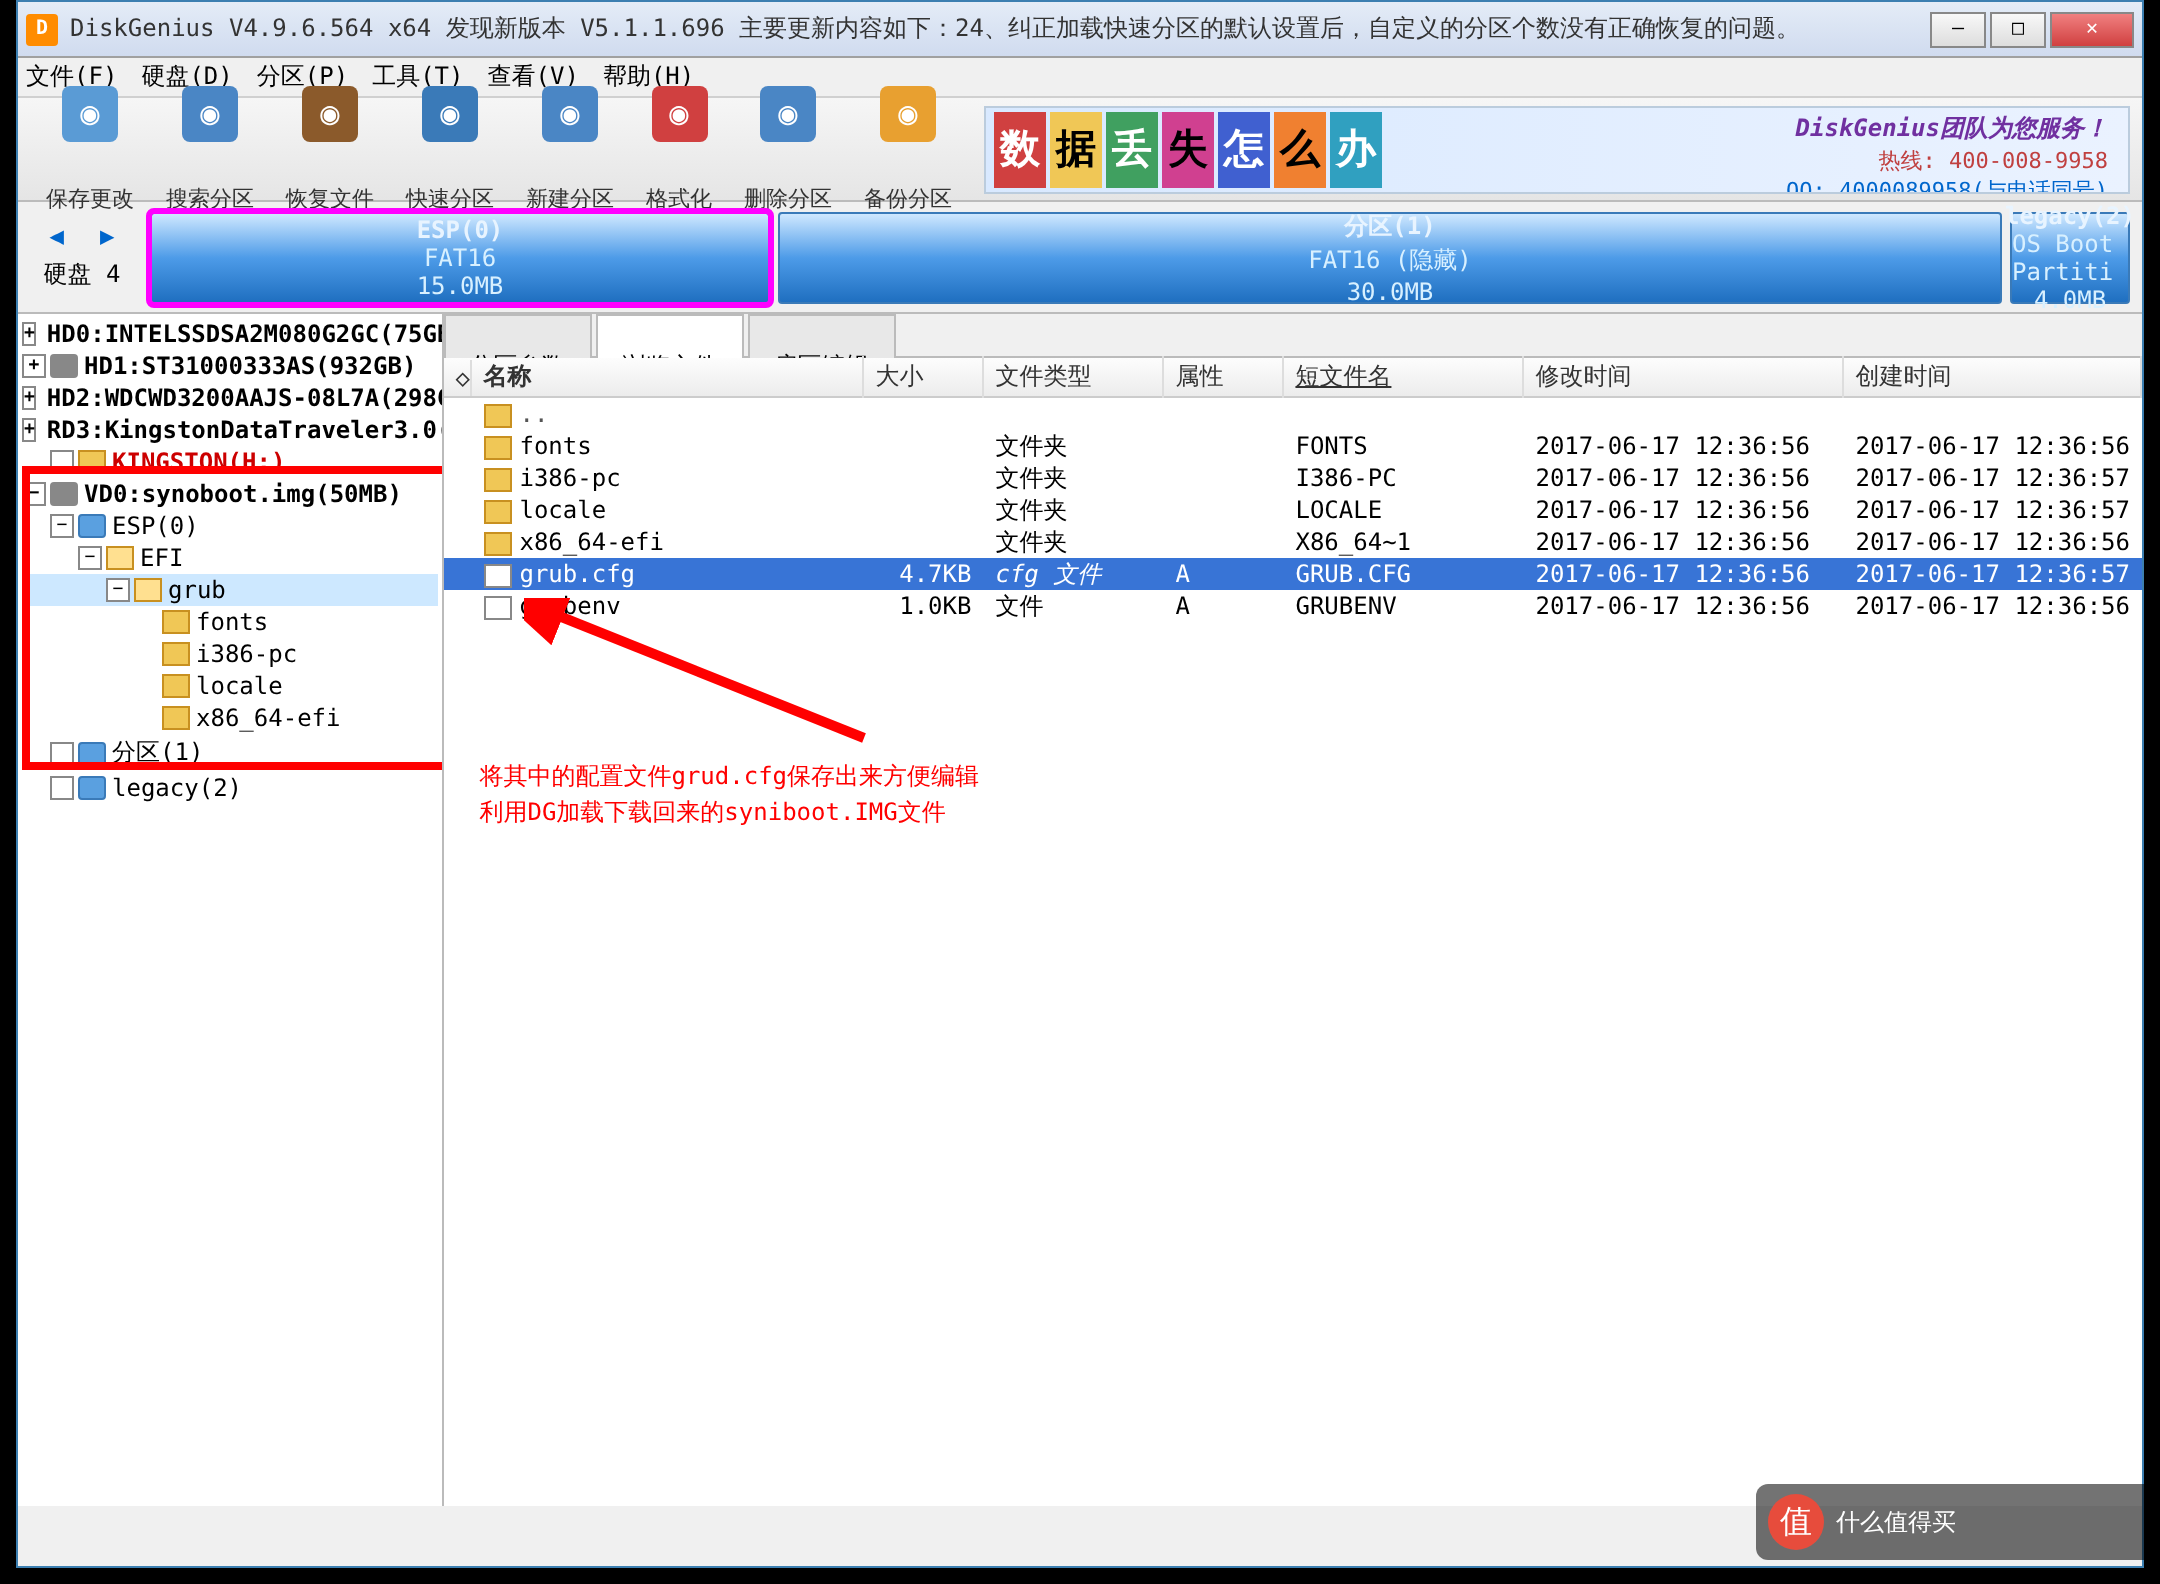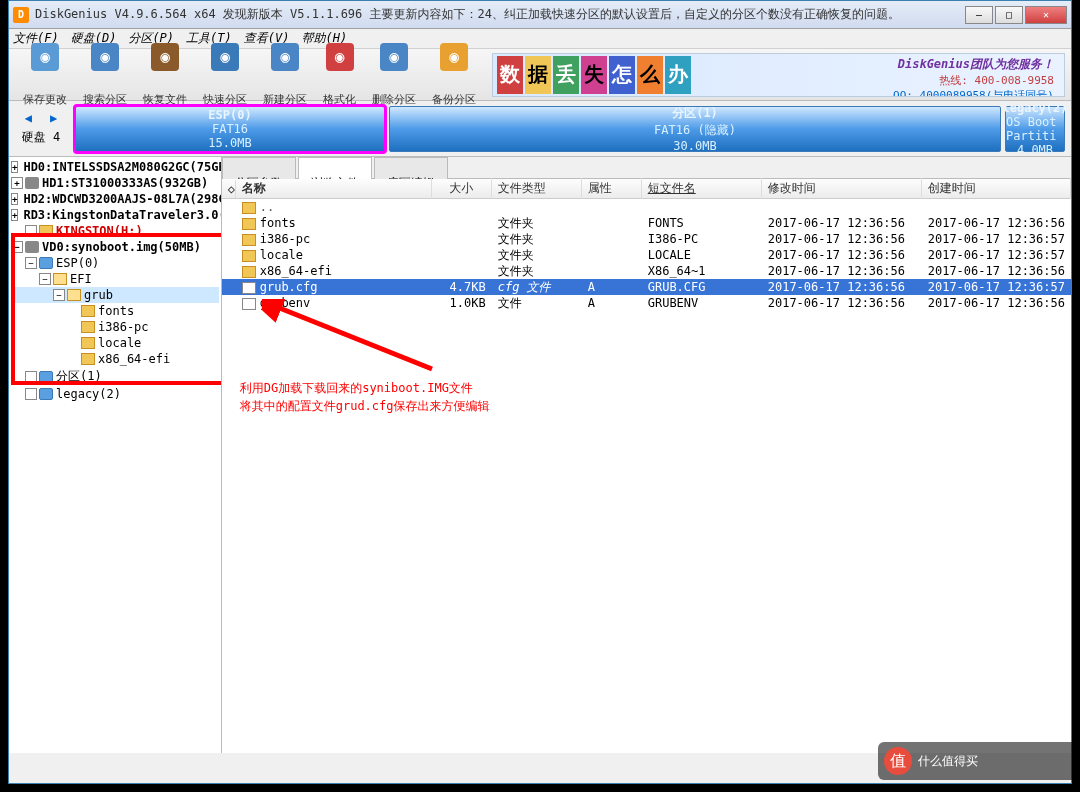--- a/index.html
+++ b/index.html
@@ -5,21 +5,21 @@
 * { margin: 0; padding: 0; box-sizing: border-box; font-family: "SimSun", "宋体", monospace; font-size: 12px; }
 body { background: #000; width: 1080px; height: 792px; overflow: hidden; position: relative; }
 .window { position: absolute; top: 0; left: 8px; width: 1064px; height: 784px; background: #f0f0f0; border: 1px solid #3c7fb1; }
 .titlebar { height: 28px; background: linear-gradient(#e4ecf7, #d0dbef); display: flex; align-items: center; padding: 0 4px; border-bottom: 1px solid #a0a0a0; }
 .titlebar-icon { width: 16px; height: 16px; background: #ff8c00; border-radius: 2px; margin-right: 6px; display: inline-flex; align-items: center; justify-content: center; color: #fff; font-weight: bold; font-size: 10px; }
 .titlebar-text { flex: 1; color: #333; }
 .win-btns { display: flex; gap: 2px; }
 .win-btn { width: 28px; height: 18px; border: 1px solid #888; background: linear-gradient(#f8f8f8,#ddd); display: flex; align-items: center; justify-content: center; font-size: 10px; }
 .win-btn.close { background: linear-gradient(#f08080,#d04040); color: #fff; width: 42px; }
 .menubar { height: 20px; background: #f0f0f0; display: flex; align-items: center; padding: 0 4px; gap: 12px; border-bottom: 1px solid #d0d0d0; }
-.menubar span { cursor: default; font-style: italic; }
+.menubar span { cursor: default; }
 .toolbar { height: 52px; background: linear-gradient(#f6f6f6,#e5e5e5); display: flex; align-items: center; padding: 2px 6px; border-bottom: 1px solid #bbb; }
 .tb-btn { display: flex; flex-direction: column; align-items: center; padding: 2px 8px; cursor: pointer; }
 .tb-icon { width: 28px; height: 28px; border-radius: 4px; margin-bottom: 2px; display:flex; align-items:center; justify-content:center; font-size:16px; color:#fff; }
 .tb-label { font-size: 11px; color: #333; margin-top: 19px; }
 .banner { flex: 1; height: 44px; margin-left: 8px; background: linear-gradient(90deg,#d9e9ff,#eaf2ff); position: relative; border: 1px solid #bcd; overflow:hidden; display:flex; align-items:center; }
 .banner-blocks { display:flex; gap:2px; margin-left:4px; }
 .bb { width:26px; height:38px; display:flex; align-items:center; justify-content:center; font-size:20px; font-weight:bold; }
 .partbar-wrap { display:flex; align-items:center; height:56px; border-bottom:1px solid #bbb; background:#f0f0f0; }
 .partbar-nav { width:70px; display:flex; flex-direction:column; align-items:center; gap:4px; }
 .nav-arrows { display:flex; gap:18px; font-size:14px; color:#06c; }
@@ -251,21 +251,21 @@
 
     <div class="right">
       <div class="tabs">
         <div class="tab">分区参数</div>
         <div class="tab active">浏览文件</div>
         <div class="tab">扇区编辑</div>
       </div>
       <div class="list-head">
         <div class="lh" style="width:14px;">◇</div>
         <div class="lh" style="width:196px;font-weight:bold;">名称</div>
-        <div class="lh" style="width:60px; text-align:center;">大小</div>
+        <div class="lh" style="width:60px; text-align:left;">大小</div>
         <div class="lh" style="width:90px;">文件类型</div>
         <div class="lh" style="width:60px;">属性</div>
         <div class="lh" style="width:120px;text-decoration:underline;">短文件名</div>
         <div class="lh" style="width:160px;">修改时间</div>
         <div class="lh" style="flex:1;">创建时间</div>
       </div>
       <div class="file-list">
         <div class="row up-row">
           <div class="cell" style="width:14px;"></div>
           <div class="cell" style="width:196px;"><span class="fic fld"></span>..</div>
@@ -335,22 +335,22 @@
 
         <svg class="arrow-svg" style="left:40px; top:100px;" width="200" height="80">
           <defs>
               <marker id="ah" markerWidth="10" markerHeight="10" refX="2" refY="3" orient="auto">
                 <path d="M0,0 L0,6 L8,3 z" fill="red"></path>
               </marker>
             </defs>
           <line x1="170" y1="70" x2="10" y2="6" stroke="red" stroke-width="5" marker-end="url(#ah)"></line>
         </svg>
         <div class="annot" style="left:18px; top:180px;">
+          <div>将其中的配置文件grud.cfg保存出来方便编辑</div>
           <div>利用DG加载下载回来的syniboot.IMG文件</div>
-          <div>将其中的配置文件grud.cfg保存出来方便编辑</div>
         </div>
       </div>
     </div>
   </div>
 
 </div>
 
 <div class="watermark">
     <span>什么值得买</span>
   </div>

